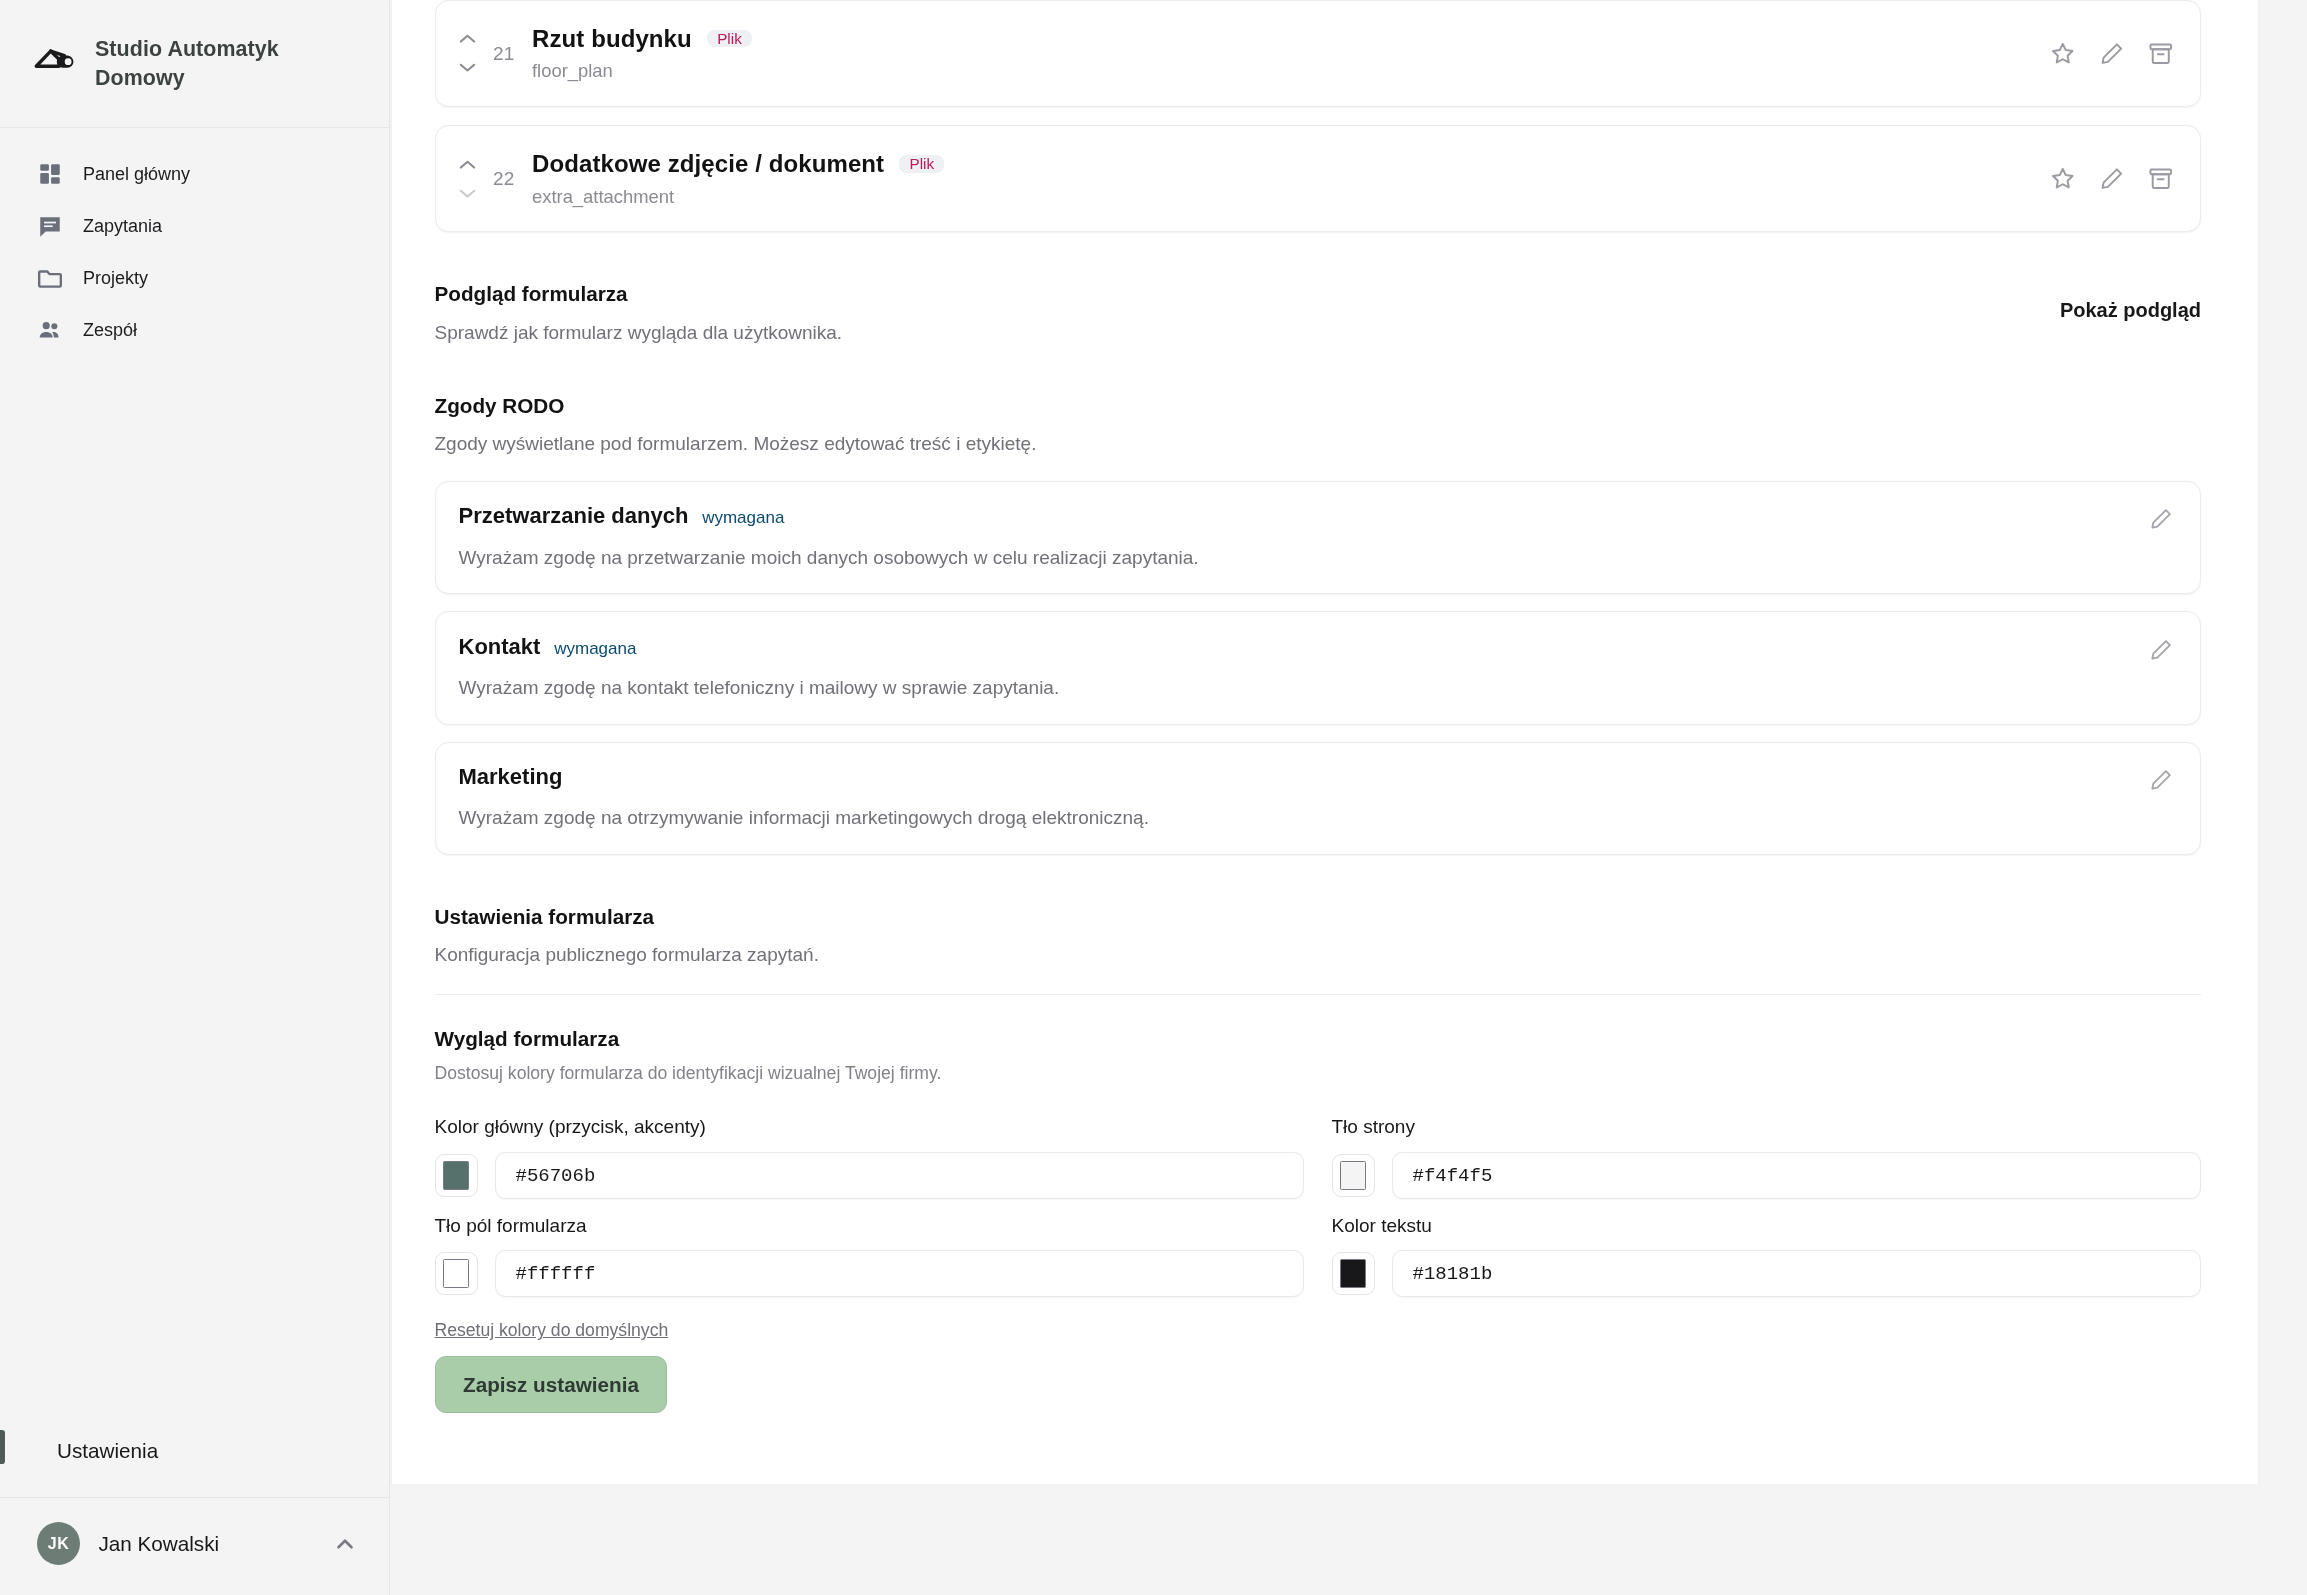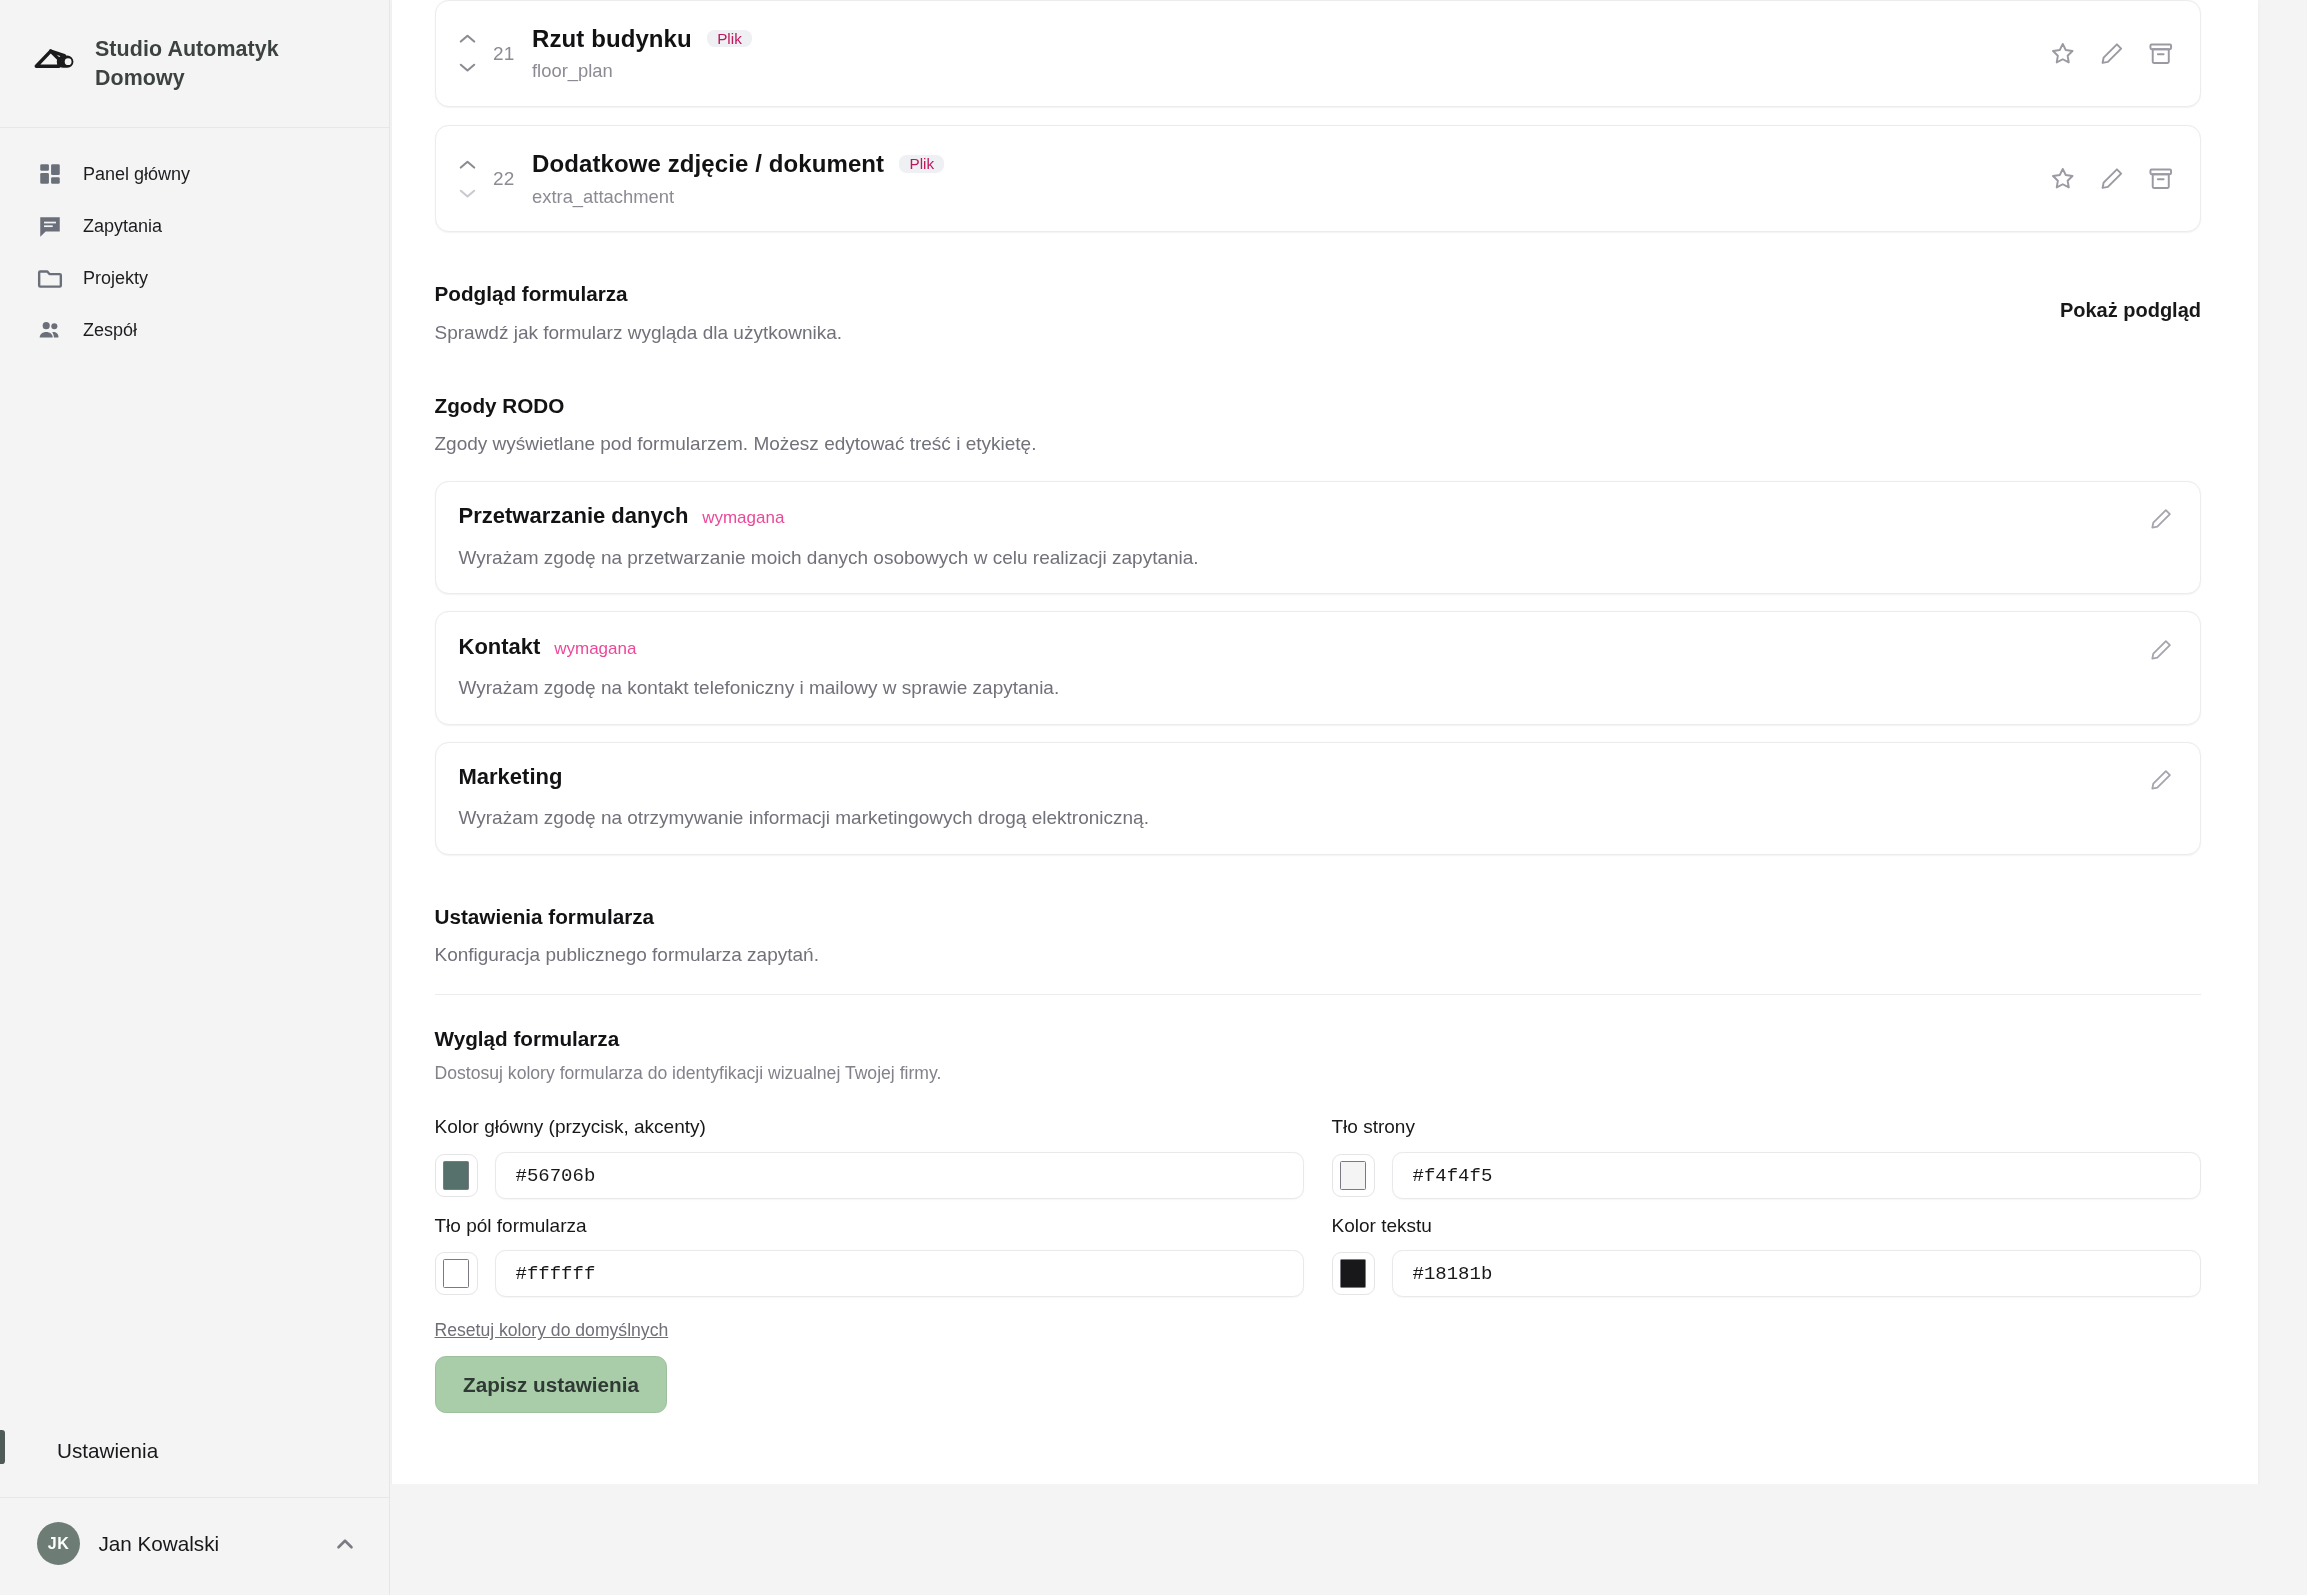--- a/index.html
+++ b/index.html
@@ -127,21 +127,21 @@
   .consent-card {
     border: 1.5px solid #ececee; border-radius: 13.8px; background: #fff;
     padding: 21.4px 26px 23px 23px; margin-bottom: 17px;
     display: flex; align-items: flex-start; gap: 22px;
     box-shadow: 0 0.8px 1.5px rgba(16,16,20,.05);
     min-height: 98px;
   }
   .consent-body { flex: 1 1 auto; }
   .consent-title-row { display: flex; align-items: baseline; gap: 13.8px; }
   .consent-title { font-size: 22px; font-weight: 600; color: #131316; }
-  .req { font-size: 17px; color: #ec4899; font-weight: 500; }
+  .req { font-size: 17px; color: #0c4a6e; font-weight: 500; }
   .consent-text { font-size: 19px; color: #71717a; margin-top: 15.3px; line-height: 1.35; }
   .consent-edit { width: 26px; height: 26px; color: #a5a5ad; cursor: pointer; margin-top: 3.1px; }
   .consent-edit svg { width: 26px; height: 26px; display: block; }
 
   
   .divider { height: 1.5px; background: #ececee; margin: 27.5px 0 0 0; }
 
   
   .appearance { margin-top: 32px; }
   .app-title { font-size: 20.7px; font-weight: 700; color: #131316; }

